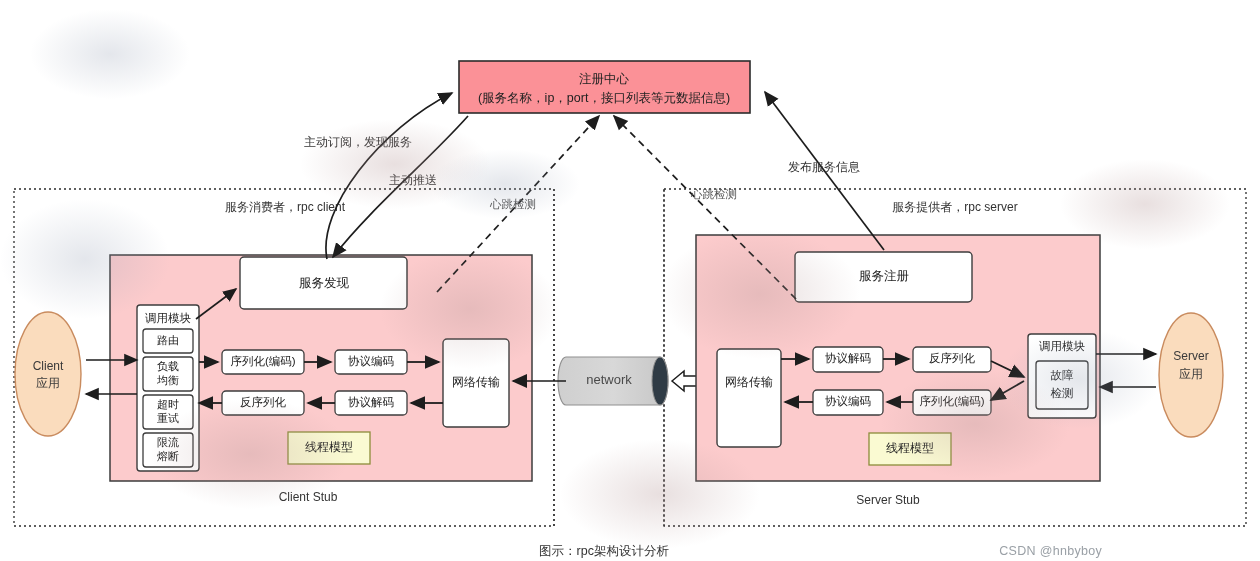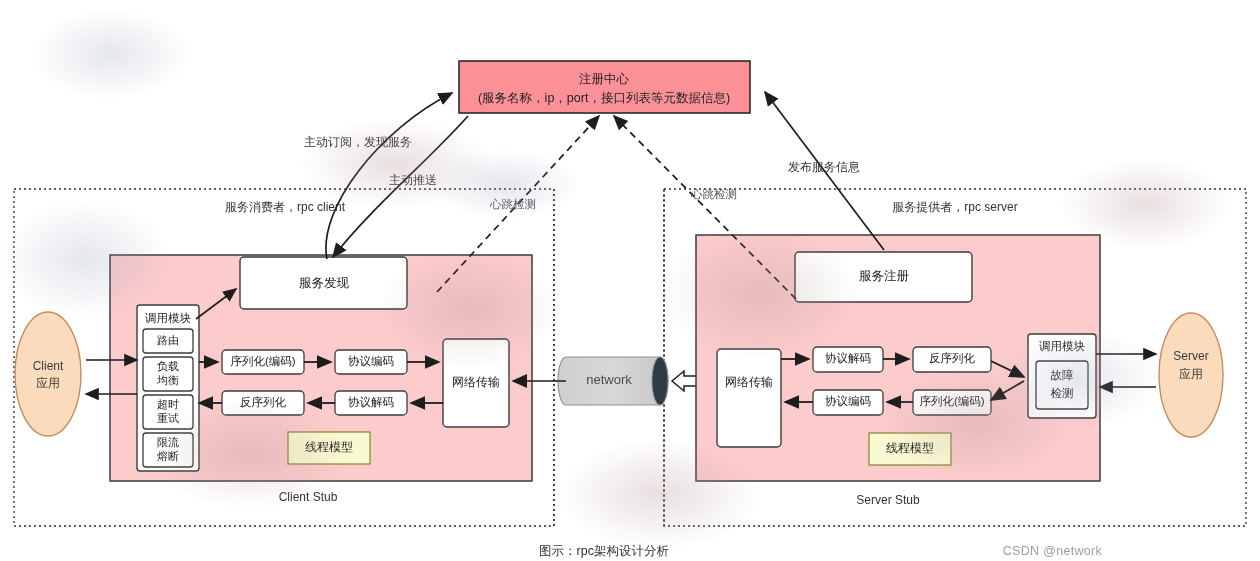--- a/index.html
+++ b/index.html
@@ -207,14 +207,14 @@
   <div class="watermark-blob" style="left:380px;top:240px;width:180px;height:120px;"></div>
   <div class="watermark-blob" style="left:150px;top:390px;width:200px;height:110px;"></div>
   <div class="watermark-blob cool" style="left:0px;top:190px;width:170px;height:120px;"></div>
   <div class="watermark-blob" style="left:660px;top:220px;width:200px;height:130px;"></div>
   <div class="watermark-blob" style="left:880px;top:360px;width:190px;height:110px;"></div>
   <div class="watermark-blob cool" style="left:1000px;top:320px;width:160px;height:100px;"></div>
   <div class="watermark-blob" style="left:560px;top:430px;width:200px;height:110px;"></div>
   <div class="watermark-blob cool" style="left:30px;top:0px;width:160px;height:90px;"></div>
   <div class="watermark-blob" style="left:1060px;top:150px;width:170px;height:90px;"></div>
 
-  <div class="wm" style="right:10px;bottom:12px;">CSDN @network</div>
+  <div class="wm" style="right:10px;bottom:12px;">CSDN @hnbyboy</div>
 </div>
 
 </body></html>

